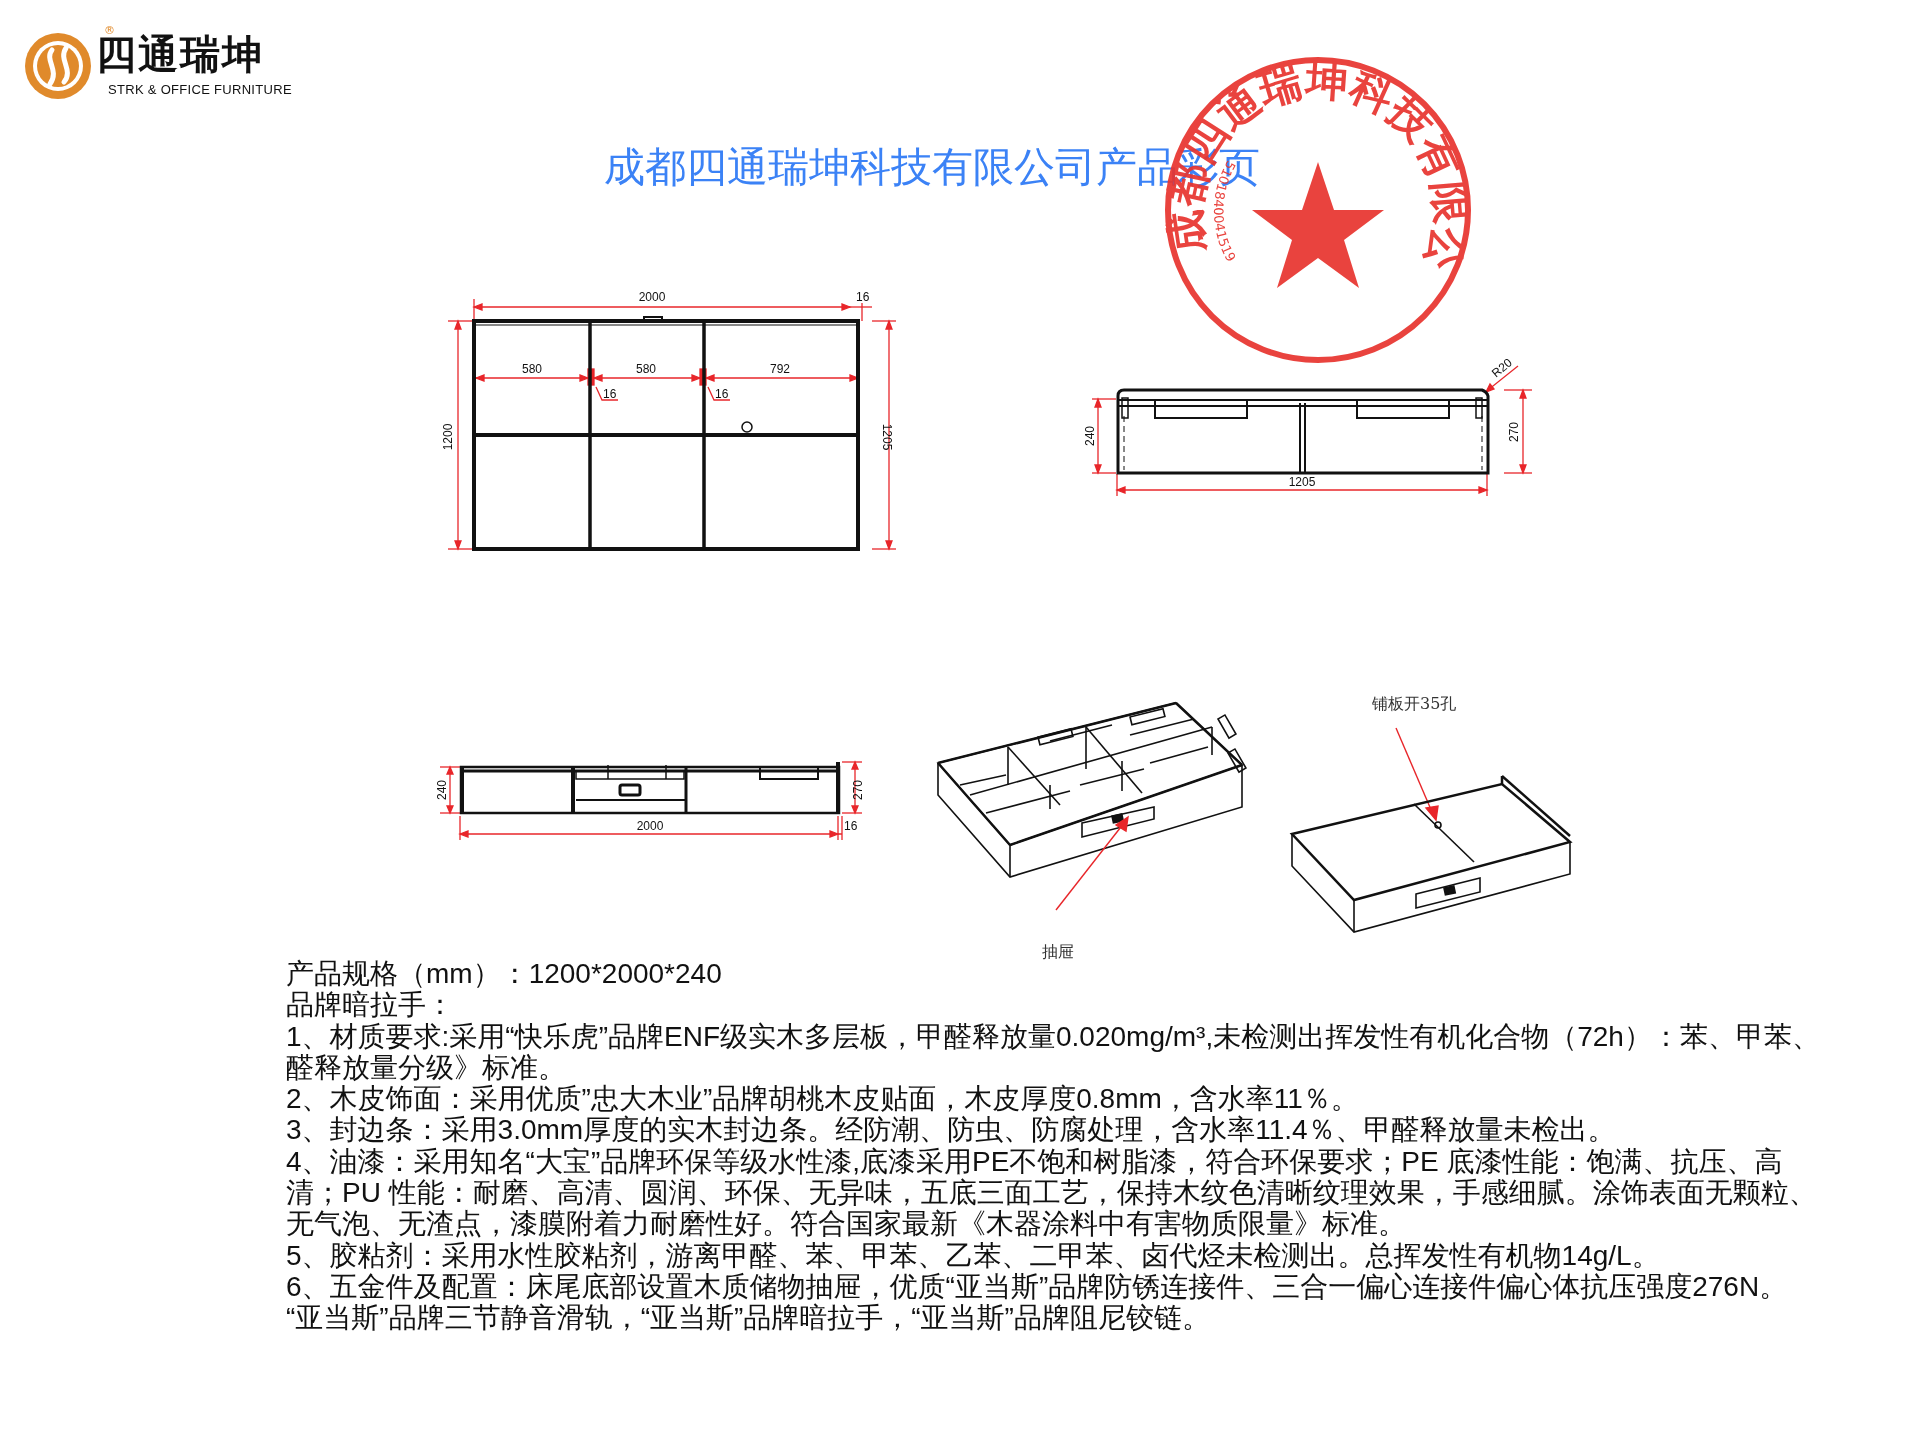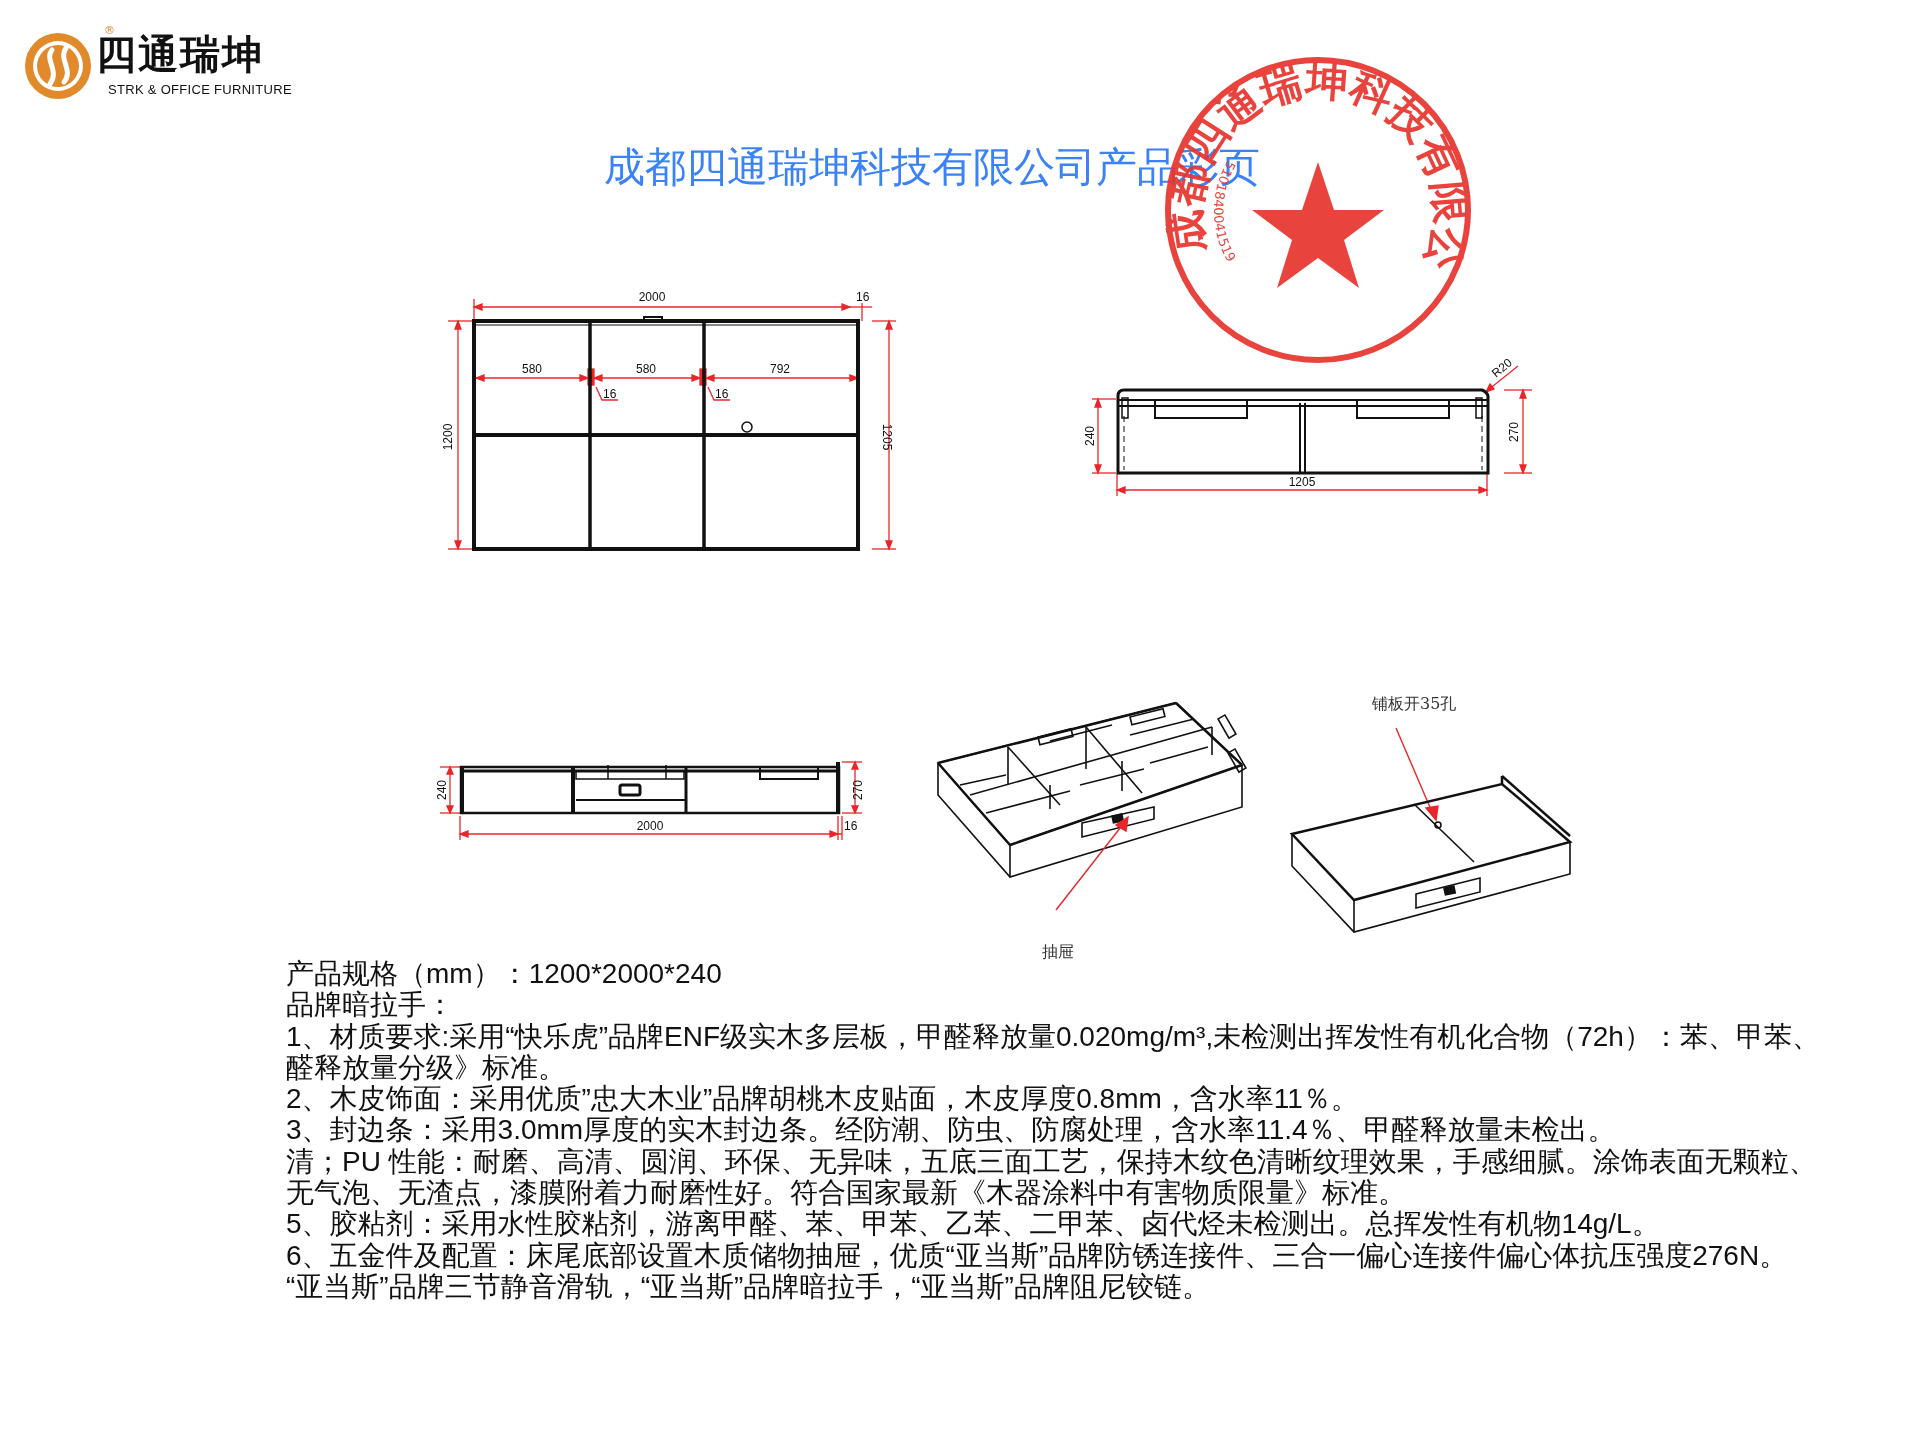--- a/index.html
+++ b/index.html
@@ -244,18 +244,19 @@
   <polygon points="160,112 176,160 226,160 186,190 201,238 160,208 119,238 134,190 94,160 144,160" fill="#E8342E"></polygon>
 </svg>
 
 <div class="abs specs">
   <div>产品规格（mm）：1200*2000*240</div>
   <div>品牌暗拉手：</div>
   <div>1、材质要求:采用“快乐虎”品牌ENF级实木多层板，甲醛释放量0.020mg/m³,未检测出挥发性有机化合物（72h）：苯、甲苯、</div>
   <div>醛释放量分级》标准。</div>
   <div>2、木皮饰面：采用优质”忠大木业”品牌胡桃木皮贴面，木皮厚度0.8mm，含水率11％。</div>
   <div>3、封边条：采用3.0mm厚度的实木封边条。经防潮、防虫、防腐处理，含水率11.4％、甲醛释放量未检出。</div>
+  <div>4、油漆：采用知名“大宝”品牌环保等级水性漆,底漆采用PE不饱和树脂漆，符合环保要求；PE 底漆性能：饱满、抗压、高</div>
   <div>清；PU 性能：耐磨、高清、圆润、环保、无异味，五底三面工艺，保持木纹色清晰纹理效果，手感细腻。涂饰表面无颗粒、</div>
   <div>无气泡、无渣点，漆膜附着力耐磨性好。符合国家最新《木器涂料中有害物质限量》标准。</div>
   <div>5、胶粘剂：采用水性胶粘剂，游离甲醛、苯、甲苯、乙苯、二甲苯、卤代烃未检测出。总挥发性有机物14g/L。</div>
   <div>6、五金件及配置：床尾底部设置木质储物抽屉，优质“亚当斯”品牌防锈连接件、三合一偏心连接件偏心体抗压强度276N。</div>
   <div> “亚当斯”品牌三节静音滑轨，“亚当斯”品牌暗拉手，“亚当斯”品牌阻尼铰链。</div>
 </div>
 
 </body></html>

